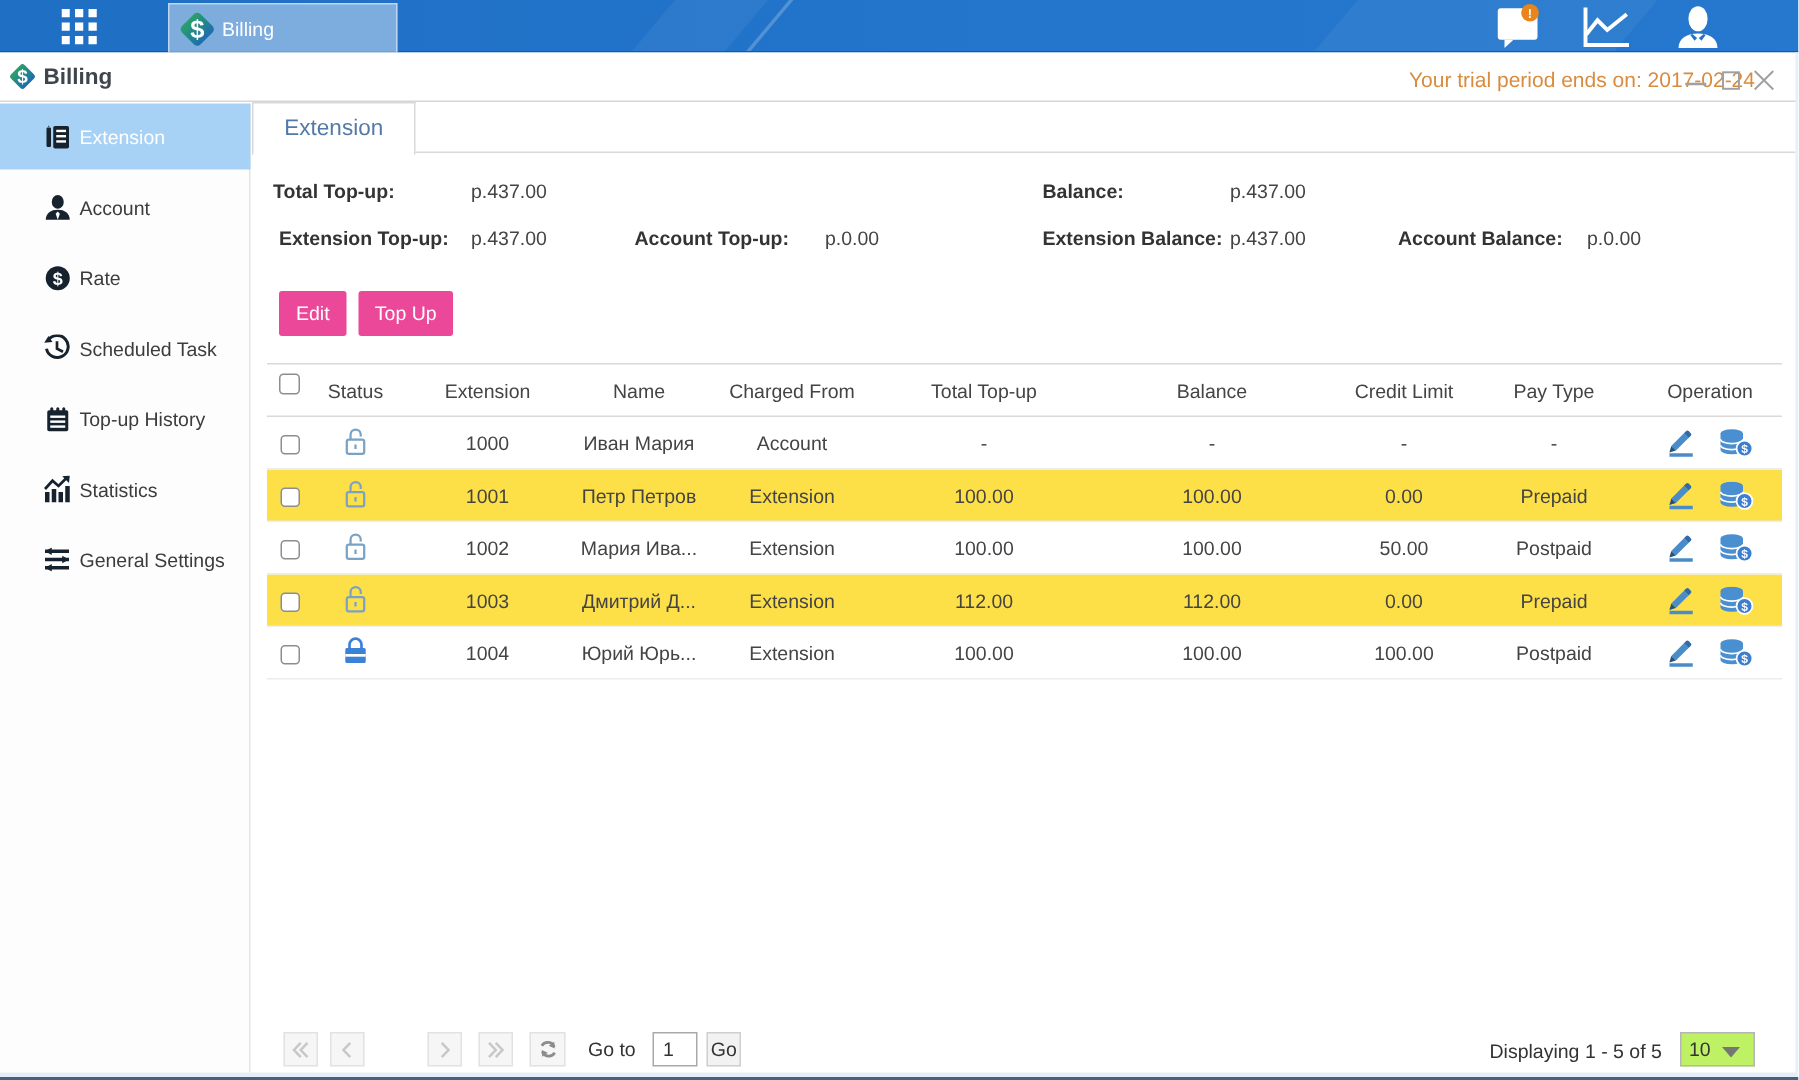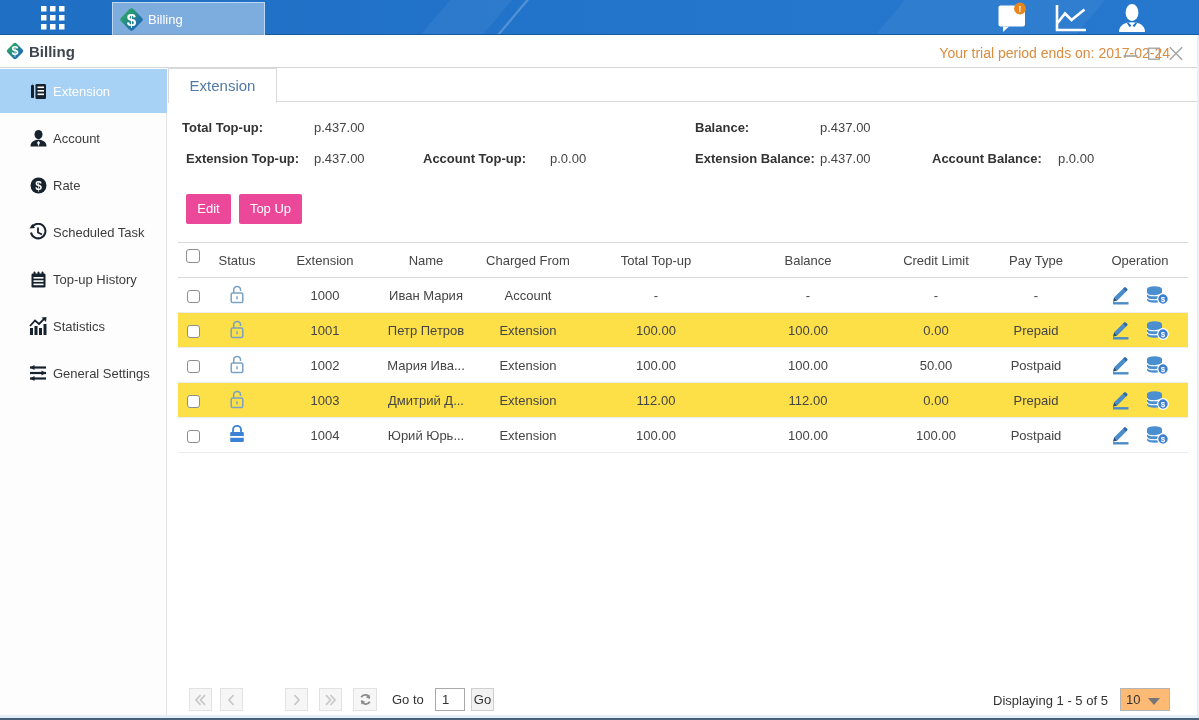--- a/index.html
+++ b/index.html
@@ -63,21 +63,21 @@
 
 .pbtn { position:absolute; top:618px; width:23px; height:23px; background:#f6f6f6; border:1px solid #e2e2e2;
   color:#c6c6c6; text-align:center; line-height:20px; font-size:15px; }
 .ptext { position:absolute; color:#333; }
 #goto-input { position:absolute; left:267px; top:618px; width:30px; height:23px; border:1px solid #a9a9a9;
   font-size:13px; padding-left:6px; line-height:21px; background:#fff; color:#333; }
 #go-btn { position:absolute; left:303px; top:618px; width:23px; height:23px; background:#f2f2f2;
   border:1px solid #cfcfcf; color:#333; text-align:center; line-height:21px; font-size:13px; }
 #displaying { position:absolute; left:825px; top:623px; width:130px; color:#333; white-space:nowrap; }
 #pagesize { position:absolute; left:952px; top:618px; width:50px; height:23px; border:1px solid #b5b5b5;
-  background:#fdba74; color:#333; line-height:21px; padding-left:5px; }
+  background:#bef264; color:#333; line-height:21px; padding-left:5px; }
 #pagesize .tri { position:absolute; right:9px; top:9px; width:0; height:0;
   border-left:6px solid transparent; border-right:6px solid transparent; border-top:7px solid #767676; }
 
 
 #bstrip1 { position:absolute; left:0; top:715px; width:1199px; height:3px; background:#e3eef8; }
 #bstrip2 { position:absolute; left:0; top:718px; width:1199px; height:2px; background:#47617a; }
 #rightedge { position:absolute; right:0; top:35px; width:2px; height:680px; background:#e8eff6; }
 </style>
 </head>
 <body>

